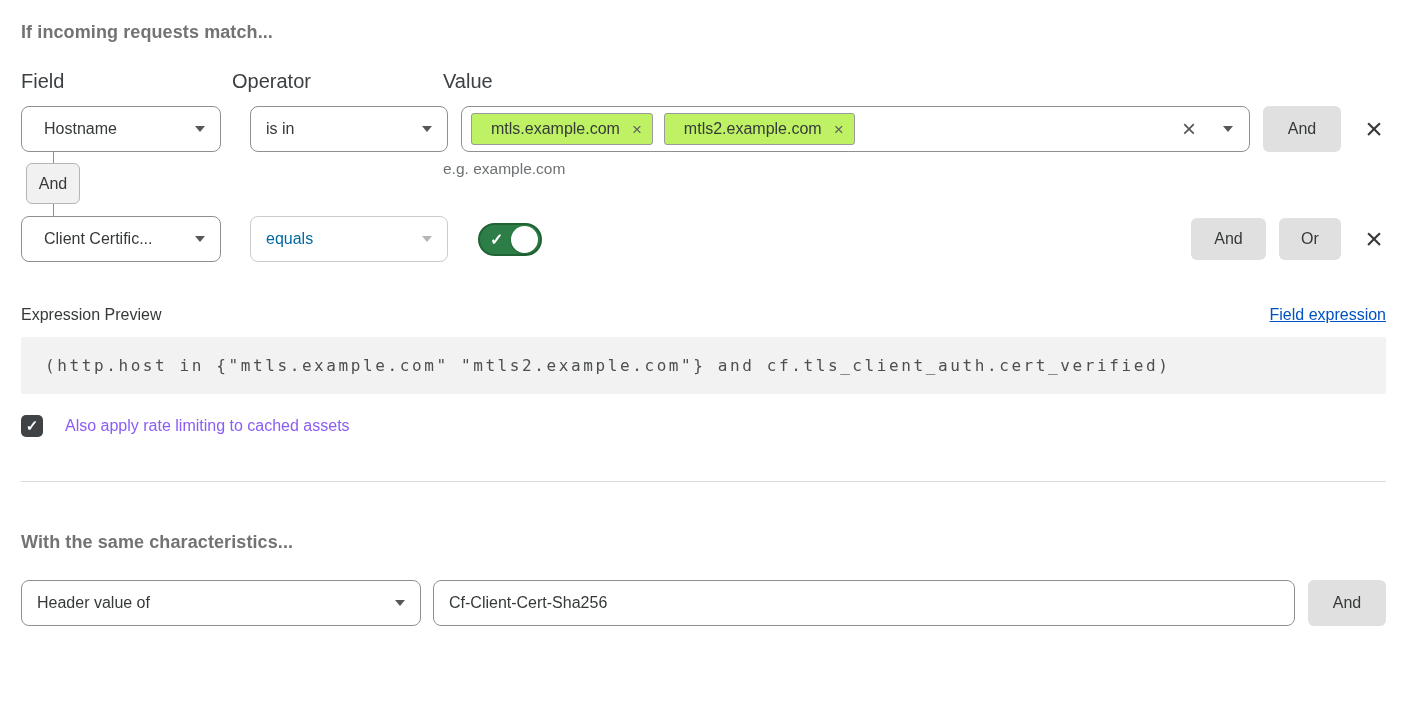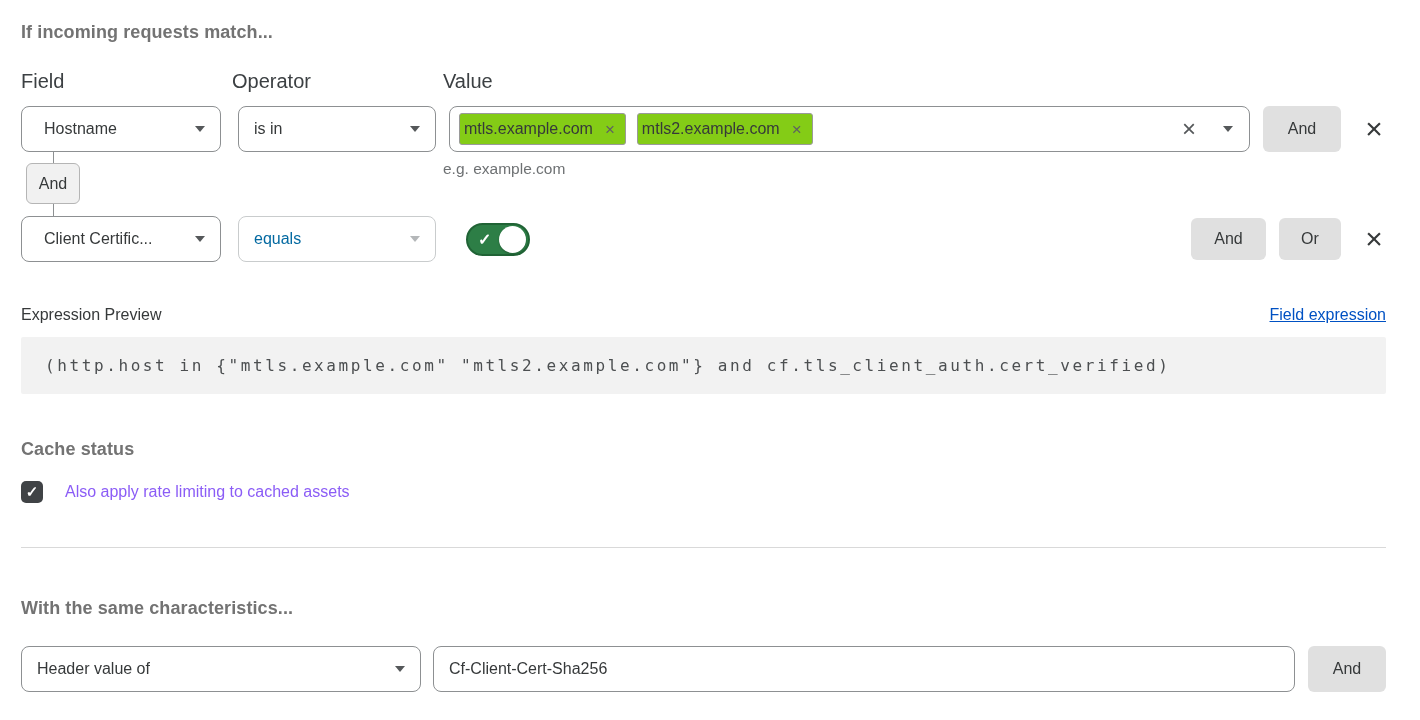--- a/index.html
+++ b/index.html
@@ -25,43 +25,43 @@
 
   
   .rule-row { display: flex; align-items: center; height: 46px; margin-top: 13px; }
 
   .select {
     height: 46px; background: #fff;
     border: 1px solid #8d9092; border-radius: 8px;
     display: flex; align-items: center; justify-content: space-between;
     padding: 0 15px; font-size: 16px; color: #36393a; cursor: pointer;
   }
-  .select.w-field { width: 200px; margin-right: 17px; padding-left: 22px; }
+  .select.w-field { width: 200px; margin-right: 29px; padding-left: 22px; }
   .select.w-operator { width: 198px; margin-right: 13px; }
   .select.w-char { width: 400px; margin-right: 12px; }
   .select.disabled {
     border-color: #c9cccd; color: #0369a1; cursor: default;
   }
   .caret {
     width: 0; height: 0;
     border-left: 5px solid transparent; border-right: 5px solid transparent;
     border-top: 6px solid #55585a; margin-left: 10px; flex: 0 0 auto;
   }
   .select.disabled .caret { border-top-color: #b4b7b9; }
 
   
   .value-box {
     flex: 1; height: 46px;
     border: 1px solid #8d9092; border-radius: 8px; background: #fff;
     display: flex; align-items: center; padding: 0 9px; gap: 11px;
   }
   .tag {
     display: flex; align-items: center; gap: 12px;
-    background: #84cc16; border: 1px solid #9a9a9a; border-radius: 3px;
-    height: 32px; padding: 0 10px 0 4px; font-size: 16px; color: #36393a;
+    background: #bef264; border: 1px solid #9a9a9a; border-radius: 3px;
+    height: 32px; padding: 0 10px 0 19px; font-size: 16px; color: #36393a;
     white-space: nowrap;
   }
   .tag-x { font-size: 17px; color: #5f6163; line-height: 1; cursor: pointer; }
   .value-controls { margin-left: auto; display: flex; align-items: center; gap: 17px; padding-right: 7px; }
   .clear-x { font-size: 24px; color: #55585a; line-height: 1; font-weight: 400; cursor: pointer; }
 
   
   .btn {
     background: #e0e0e0; border: none; border-radius: 6px;
     font-family: "Liberation Sans", sans-serif;
@@ -206,21 +206,20 @@
     <button class="btn or-sm">Or</button>
     <span class="remove-x">×</span>
   </div>
 
   <div class="expr-head">
     <span class="expr-label">Expression Preview</span>
     <a class="expr-edit">Field expression</a>
   </div>
   <div class="code-block">(http.host in {"mtls.example.com" "mtls2.example.com"} and cf.tls_client_auth.cert_verified)</div>
 
-  <div class="section-title cache-title">Cache status</div>
   <div class="checkbox-row">
     <span class="checkbox">
       <span>✓</span>
     </span>
     <span class="checkbox-label">Also apply rate limiting to cached assets</span>
   </div>
 
   <div class="divider"></div>
 
   <div class="section-title char-title">With the same characteristics...</div>

